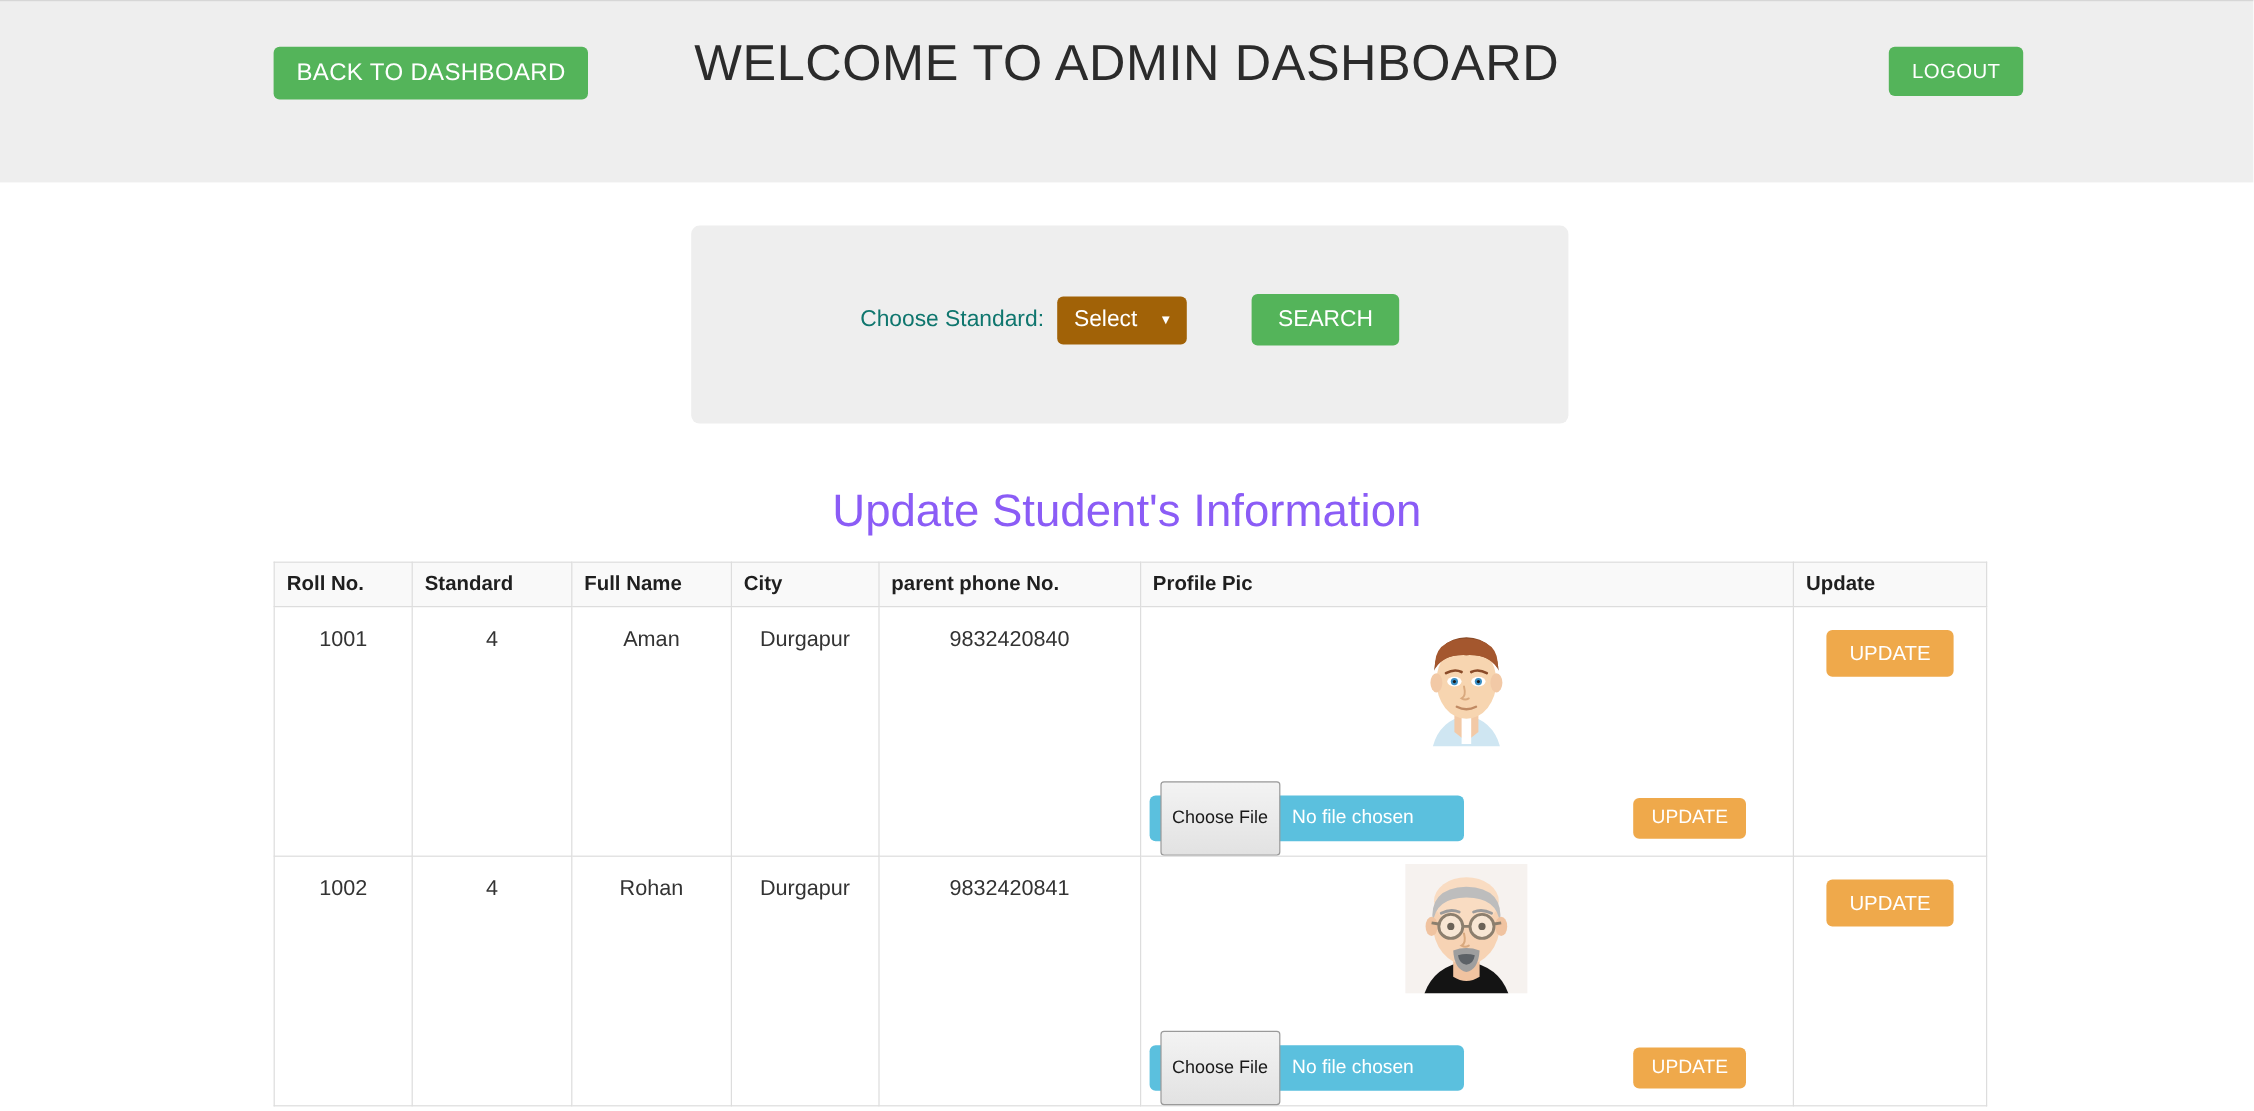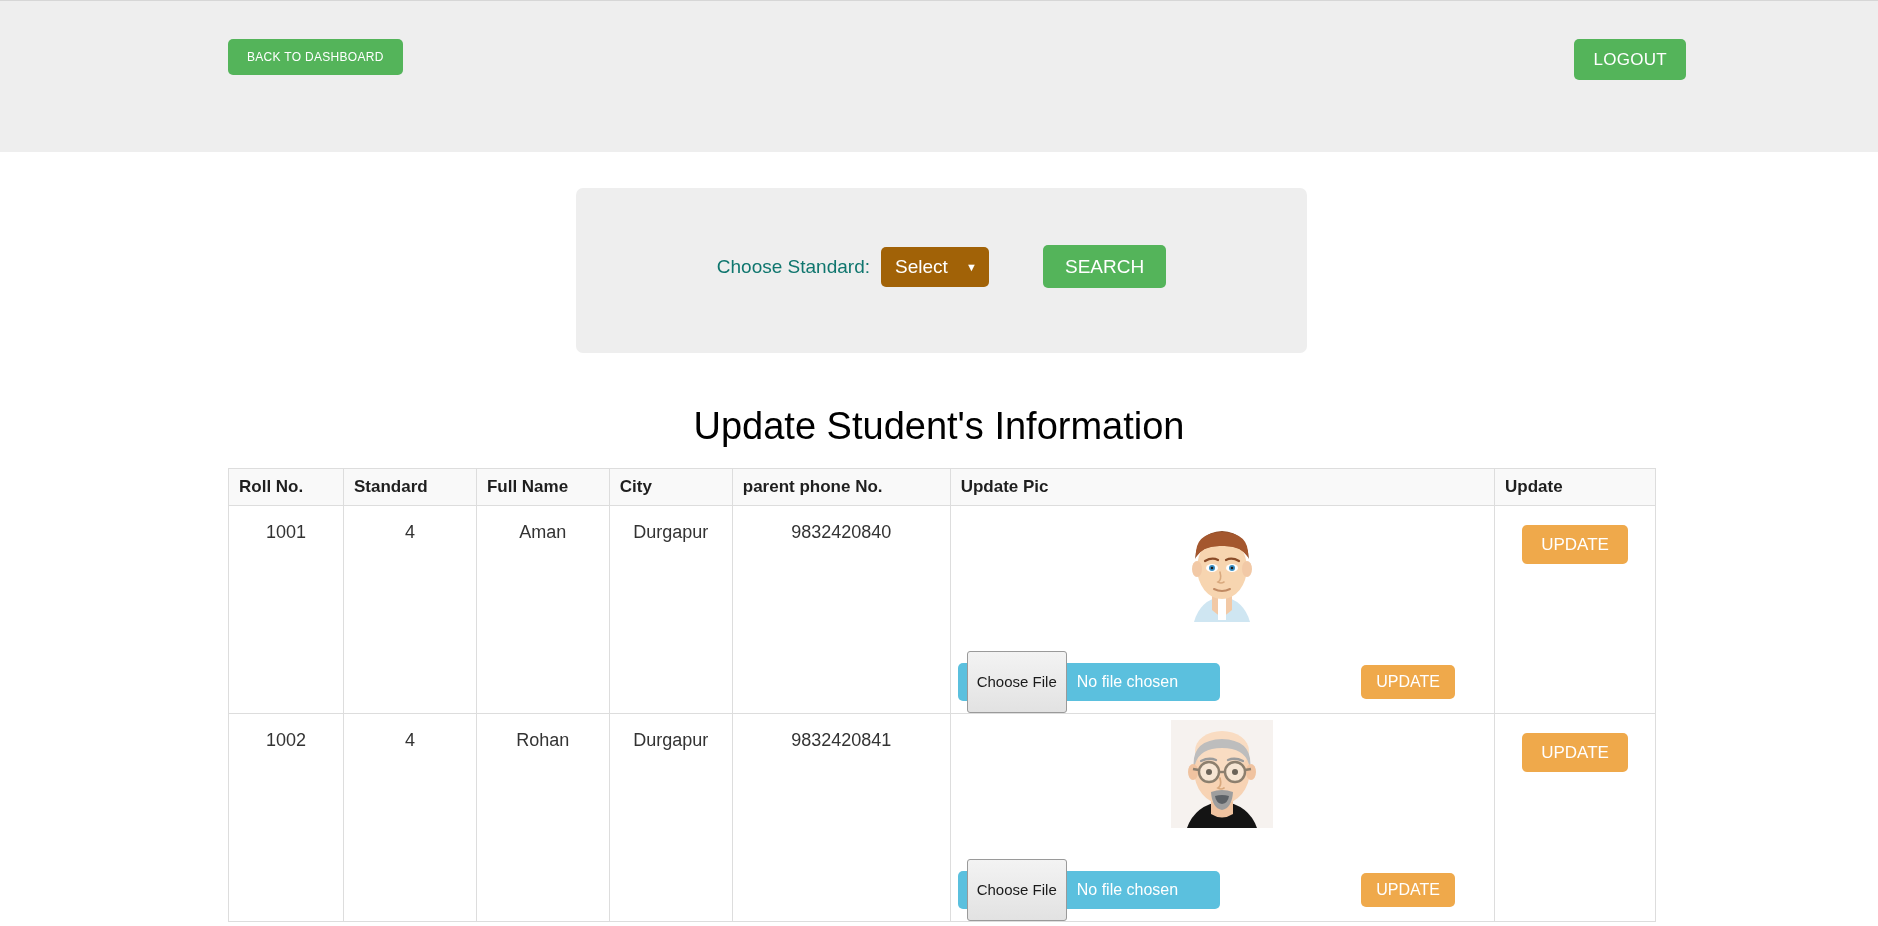--- a/index.html
+++ b/index.html
@@ -20,21 +20,21 @@
     border-top: 1px solid #d6d6d6;
   }
   .btn-back {
     position: absolute;
     left: 228px; top: 38px;
     background: #54b45a;
     color: #ffffff;
     border: none;
     border-radius: 5px;
     padding: 12px 19px;
-    font-size: 12px;
+    font-size: 20px;
     letter-spacing: .3px;
     line-height: 1;
     cursor: pointer;
     font-family: "Liberation Sans", sans-serif;
   }
   .btn-logout {
     position: absolute;
     right: 192px; top: 38px;
     background: #54b45a;
     color: #ffffff;
@@ -112,21 +112,21 @@
     font-family: "Liberation Sans", sans-serif;
   }
 
   
   .section-title {
     position: absolute;
     left: 0; right: 0; top: 405px;
     text-align: center;
     font-size: 38px;
     font-weight: 400;
-    color: #000000;
+    color: #8b5cf6;
   }
 
   
   .table-wrap {
     position: absolute;
     left: 228px; top: 468px;
     width: 1428px;
   }
   table.students {
     width: 100%;
@@ -229,20 +229,21 @@
     font-family: "Liberation Sans", sans-serif;
   }
   .update-cell { text-align: center; }
   .row-text { padding-top: 16px !important; }
 </style>
 </head>
 <body>
 
 <div class="header">
   <button class="btn-back">BACK TO DASHBOARD</button>
+  <div class="header-title">WELCOME TO ADMIN DASHBOARD</div>
   <button class="btn-logout">LOGOUT</button>
 </div>
 
 <div class="search-panel">
   <div class="search-row">
     <span class="choose-label">Choose Standard:</span>
     <div class="select-box">
       <span>Select</span>
       <span class="select-caret">▼</span>
     </div>
@@ -254,21 +255,21 @@
 
 <div class="table-wrap">
   <table class="students">
     <thead>
       <tr>
         <th class="col-roll">Roll No.</th>
         <th class="col-std">Standard</th>
         <th class="col-name">Full Name</th>
         <th class="col-city">City</th>
         <th class="col-phone">parent phone No.</th>
-        <th class="col-pic">Update Pic</th>
+        <th class="col-pic">Profile Pic</th>
         <th class="col-update">Update</th>
       </tr>
     </thead>
     <tbody>
 
       <tr>
         <td class="row-text">1001</td>
         <td class="row-text">4</td>
         <td class="row-text">Aman</td>
         <td class="row-text">Durgapur</td>

